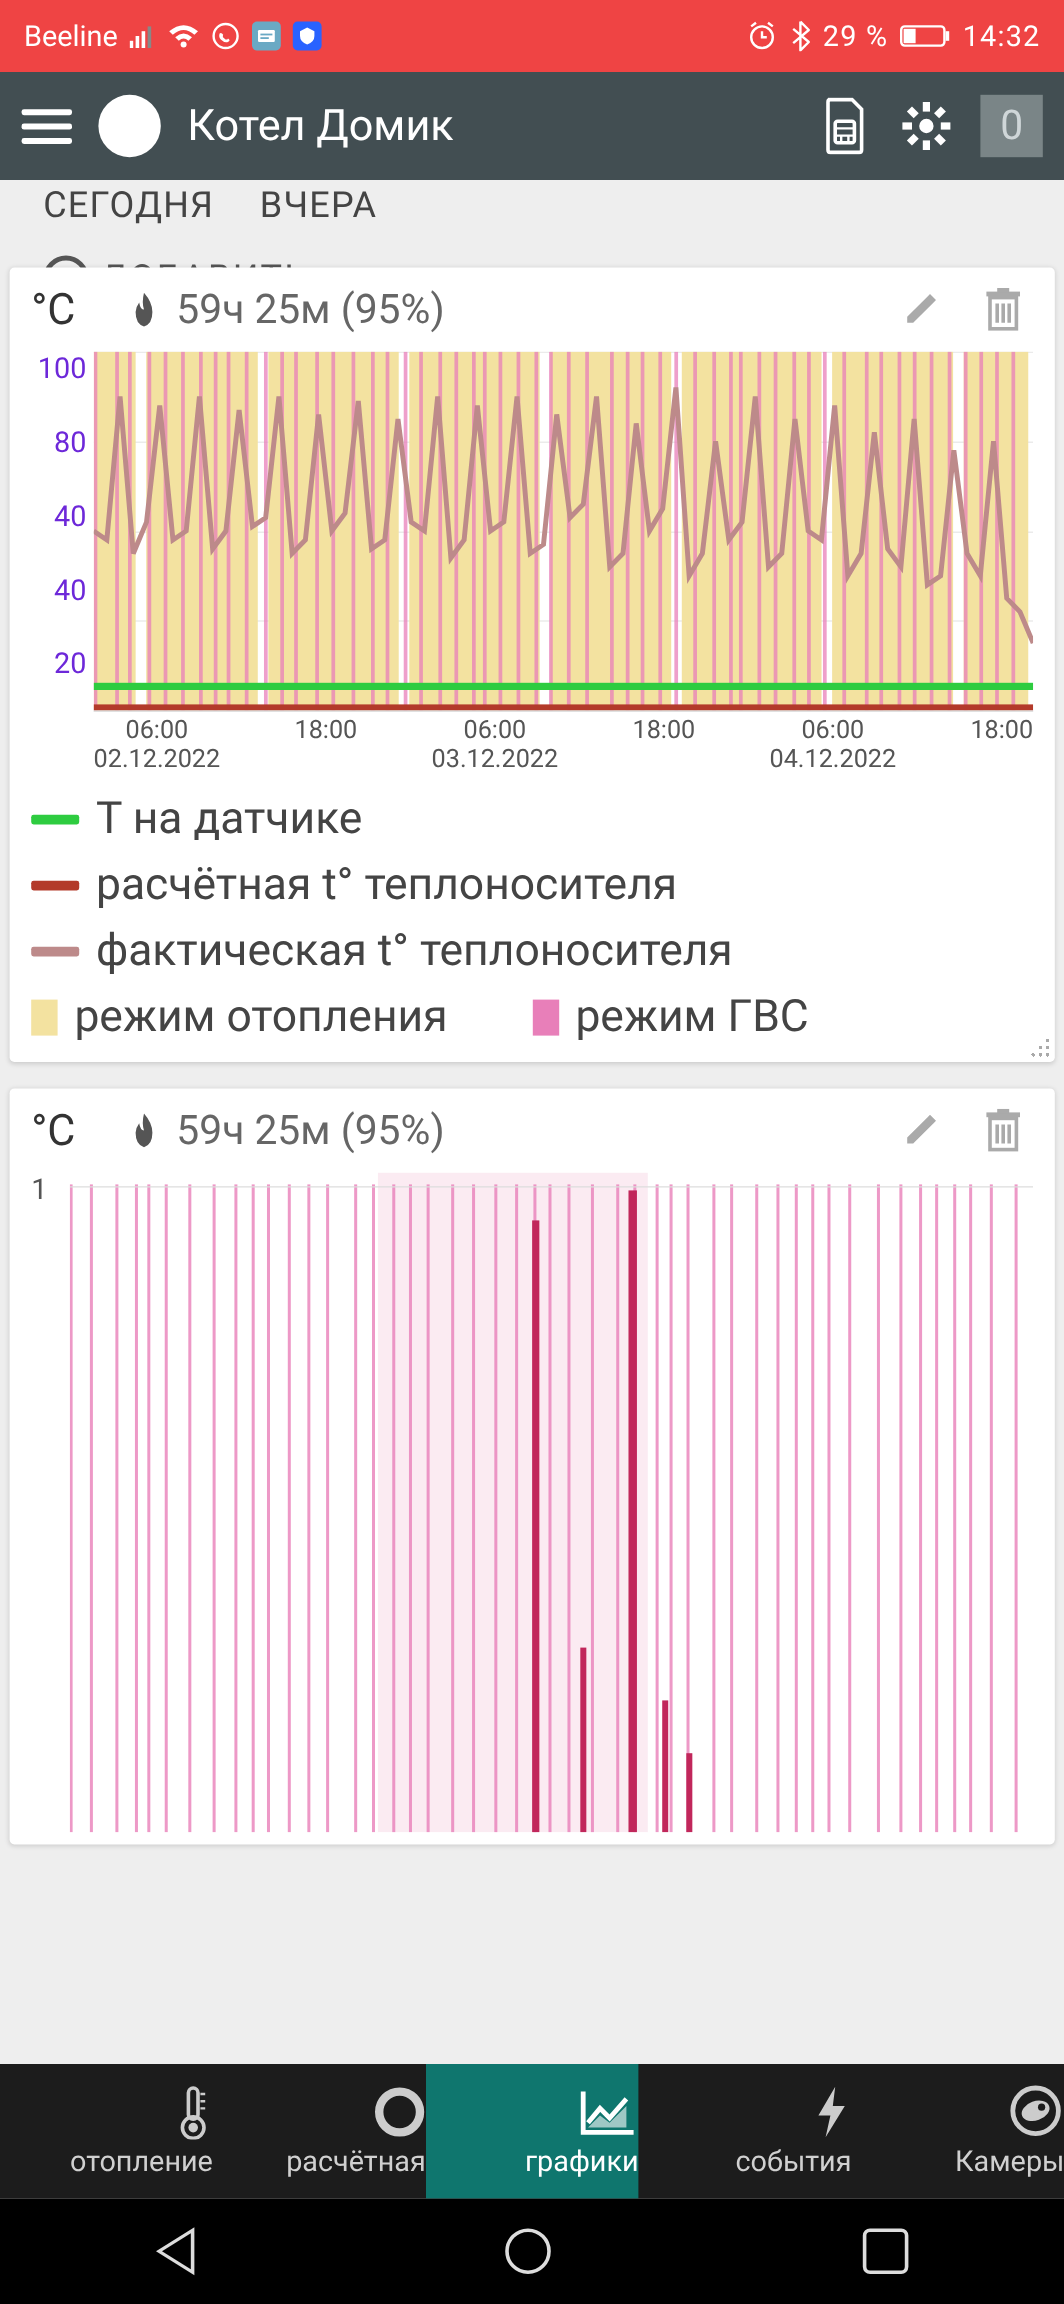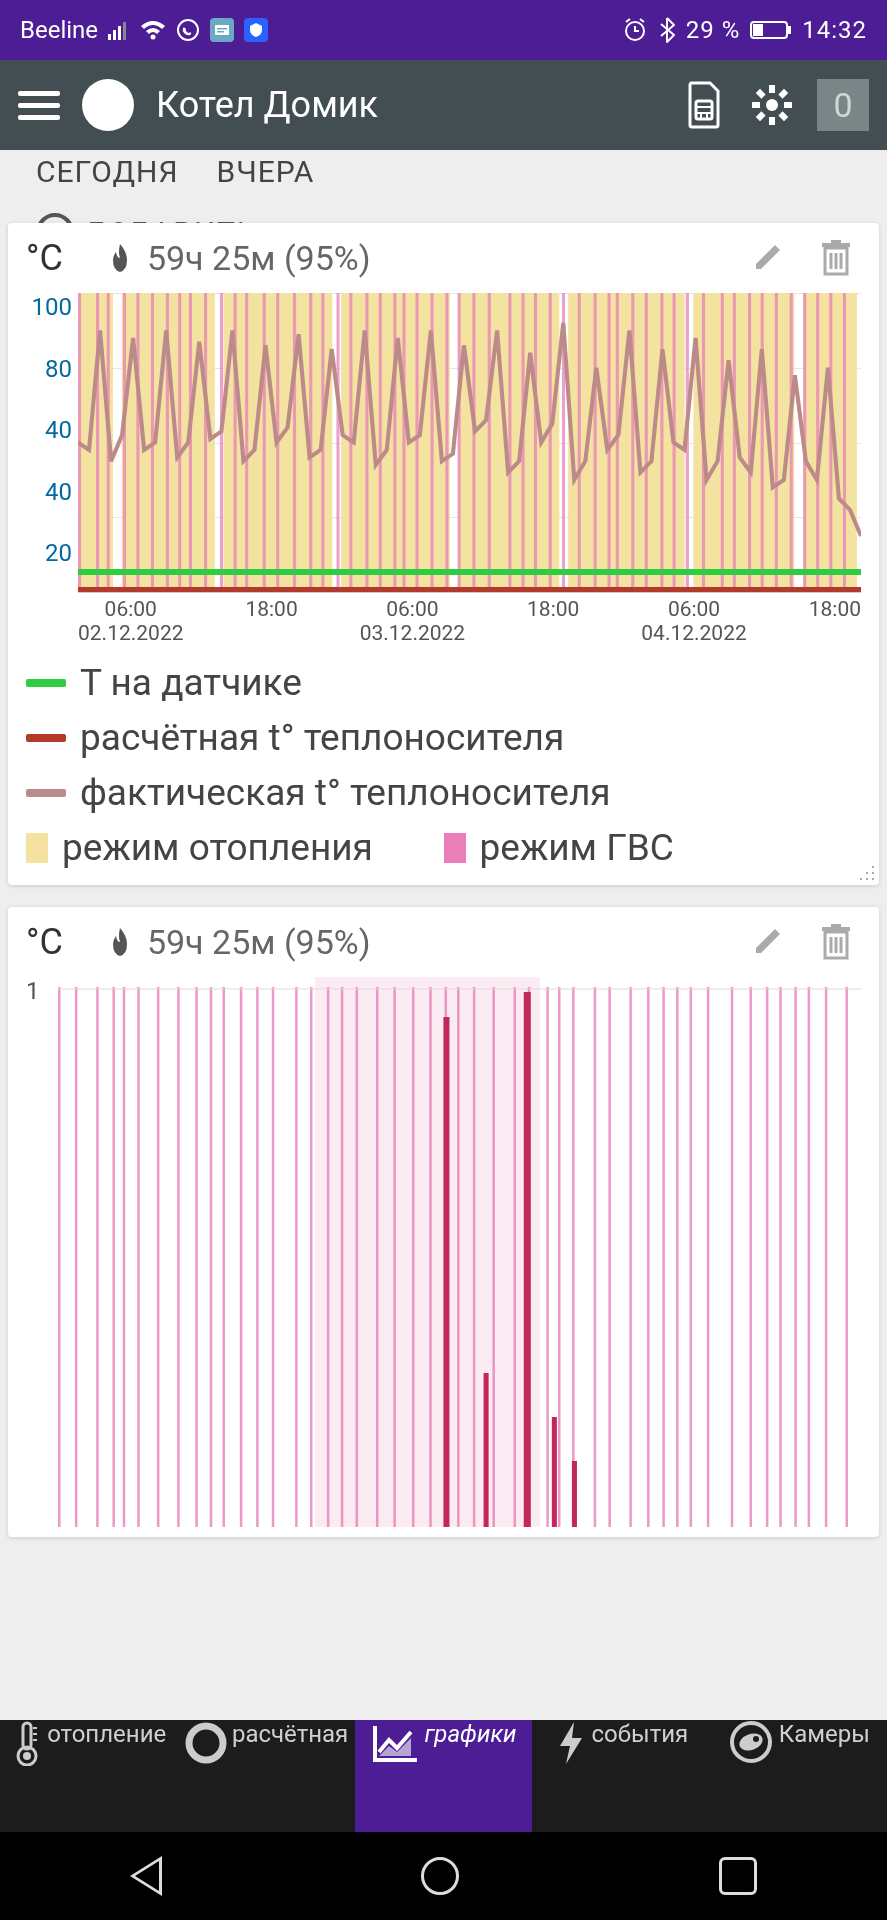--- a/index.html
+++ b/index.html
@@ -1,18 +1,18 @@
 <!DOCTYPE html>
 <html><head>
 <meta charset="utf-8">
 <style>
   * { box-sizing: border-box; margin: 0; padding: 0; }
   html, body { width: 887px; height: 1920px; font-family: -apple-system, "Segoe UI", Roboto, Arial, sans-serif; background: #eeeeee; overflow: hidden; }
   
-  .statusbar { height: 60px; background: #4c1d95; color: #fff; display: flex; align-items: center; justify-content: space-between; padding: 0 20px; font-size: 24px; }
+  .statusbar { height: 60px; background: #ef4444; color: #fff; display: flex; align-items: center; justify-content: space-between; padding: 0 20px; font-size: 24px; }
   .statusbar .left, .statusbar .right { display: flex; align-items: center; gap: 10px; }
   .statusbar .right-text { letter-spacing: 1px; }
   .sig-icon, .wifi-icon { font-size: 22px; }
   .sb-badge { width: 24px; height: 24px; border-radius: 4px; display: inline-flex; align-items: center; justify-content: center; font-size: 16px; }
   
   .appheader { height: 90px; background: #424e52; color: #fff; display: flex; align-items: center; padding: 0 18px; gap: 22px; }
   .hamburger { width: 42px; display: flex; flex-direction: column; gap: 7px; }
   .hamburger span { height: 5px; background: #fff; border-radius: 2px; }
   .avatar { width: 52px; height: 52px; border-radius: 50%; background: #fff; }
   .apptitle { font-size: 36px; font-weight: 400; flex: 1; }
@@ -45,36 +45,36 @@
   .resize-dots { position: absolute; right: 4px; bottom: 4px; width: 20px; height: 20px; background:
     radial-gradient(circle at 90% 90%, #aaa 1.5px, transparent 1.5px),
     radial-gradient(circle at 60% 90%, #aaa 1.5px, transparent 1.5px),
     radial-gradient(circle at 90% 60%, #aaa 1.5px, transparent 1.5px),
     radial-gradient(circle at 30% 90%, #aaa 1.5px, transparent 1.5px),
     radial-gradient(circle at 60% 60%, #aaa 1.5px, transparent 1.5px),
     radial-gradient(circle at 90% 30%, #aaa 1.5px, transparent 1.5px);
   }
   
   .chart1 { height: 350px; margin-top: 14px; display: flex; }
-  .chart1 .yaxis { width: 52px; display: flex; flex-direction: column; justify-content: space-between; font-size: 24px; color: #0369a1; padding: 0 6px 26px 0; text-align: right; height: 300px; }
+  .chart1 .yaxis { width: 52px; display: flex; flex-direction: column; justify-content: space-between; font-size: 24px; color: #6d28d9; padding: 0 6px 26px 0; text-align: right; height: 300px; }
   .chart1 .plotwrap { flex: 1; }
   .chart1 .plot { height: 300px; position: relative; border-bottom: 1px solid #ccc; overflow: hidden; }
   .chart1 .xaxis { height: 50px; display: flex; justify-content: space-between; font-size: 21px; color: #555; padding-top: 4px; }
   .chart1 .xt { text-align: center; line-height: 1.15; }
   .plot .grid-h { position: absolute; left: 0; right: 0; height: 1px; background: #e6e6e6; }
   .plot .green-line { position: absolute; left: 0; right: 0; height: 6px; background: #2ecc40; bottom: 17px; }
   .plot .red-line { position: absolute; left: 0; right: 0; height: 5px; background: #b33a2a; bottom: 0px; }
   
   .chart2 { height: 550px; margin-top: 14px; display: flex; }
   .chart2 .yaxis { width: 32px; font-size: 24px; color: #555; padding-top: 0; }
   .chart2 .plot { flex: 1; height: 550px; position: relative; overflow: hidden; }
   
   .bottomnav { height: 112px; background: #1c1c1c; display: flex; }
-  .bn-item { flex: 1; color: #d0d0d0; display: flex; align-items: flex-start; justify-content: center; gap: 4px; font-size: 24px; }
-  .bn-item.active { background: #4c1d95; color: #fff; font-style: italic; }
+  .bn-item { flex: 1; color: #d0d0d0; display: flex; flex-direction: column; align-items: flex-end; justify-content: center; gap: 4px; font-size: 24px; }
+  .bn-item.active { background: #0f766e; color: #fff; }
   .bn-icon { height: 46px; display: flex; align-items: center; justify-content: center; }
   
   .androidnav { height: 88px; background: #000; display: flex; align-items: center; justify-content: space-around; }
   .androidnav .nav-shape { width: 38px; height: 38px; border: 3px solid #ddd; }
   .nav-back { border: none; width: 0; height: 0; border-top: 20px solid transparent; border-bottom: 20px solid transparent; border-right: 32px solid transparent; position: relative; }
   .nav-back::before { content: ""; position: absolute; left: 0; top: -20px; width: 0; height: 0; border-top: 20px solid transparent; border-bottom: 20px solid transparent; border-right: 32px solid #ddd; }
   .nav-back::after { content: ""; position: absolute; left: 5px; top: -15px; width: 0; height: 0; border-top: 15px solid transparent; border-bottom: 15px solid transparent; border-right: 24px solid #000; }
   .nav-home { border-radius: 50%; }
   .nav-recent { border-radius: 6px; }
   svg { display: block; }

